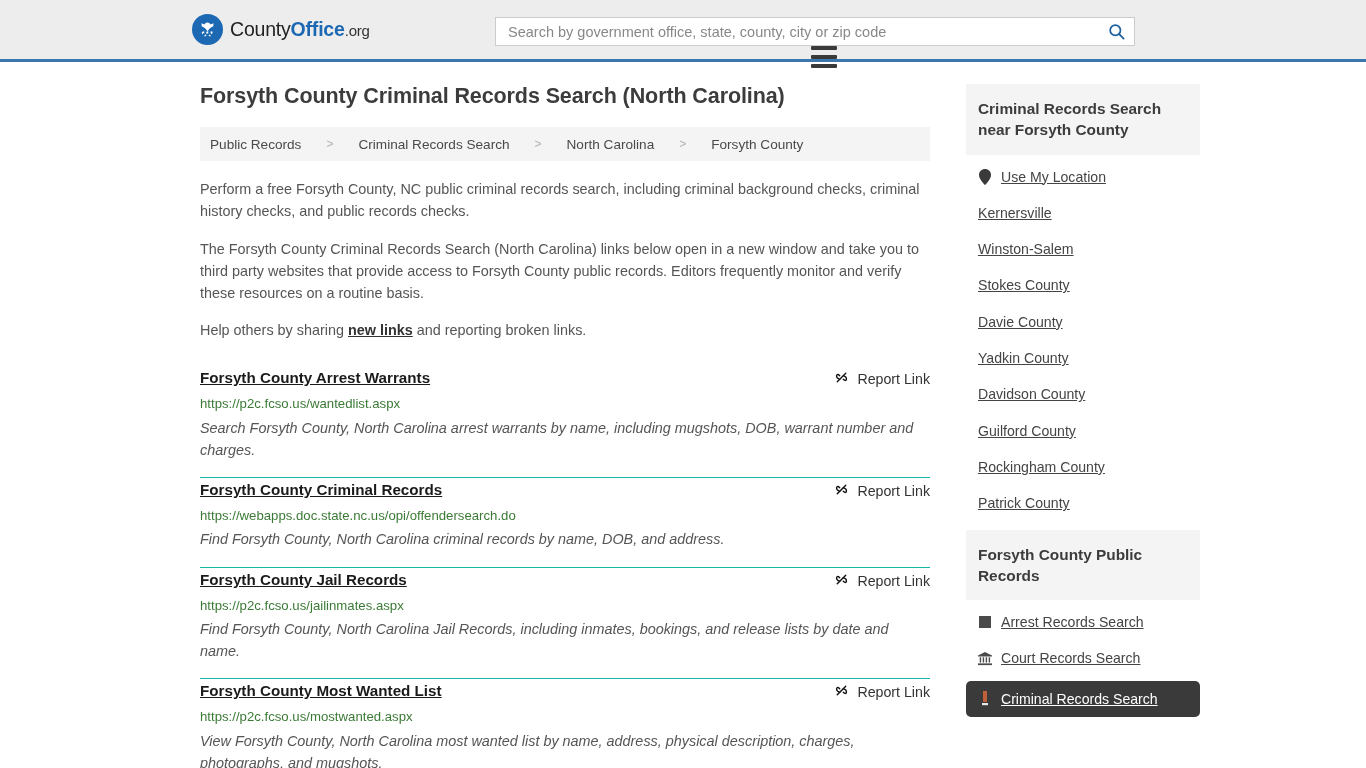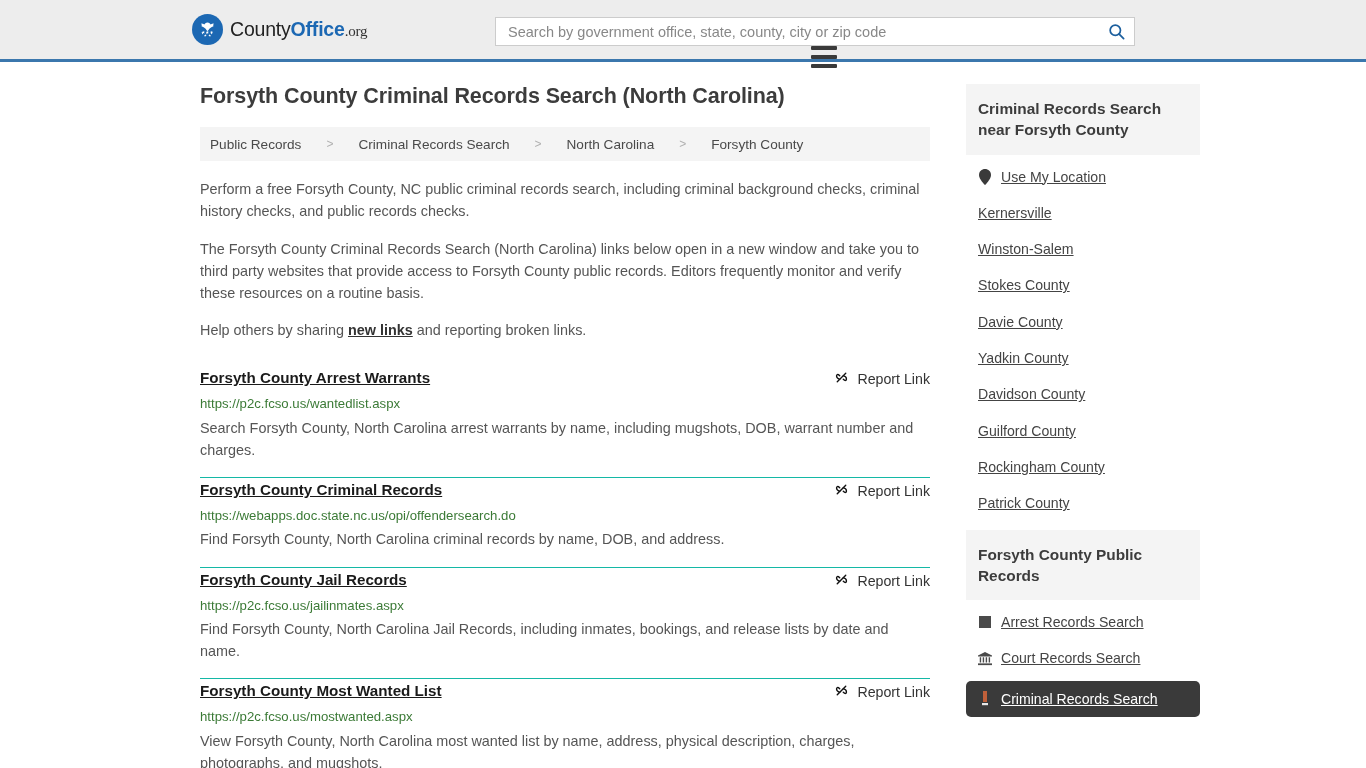--- a/index.html
+++ b/index.html
@@ -37,21 +37,21 @@
     flex-shrink: 0;
   }
   .logo-text {
     font-size: 19.5px;
     color: #222;
     letter-spacing: -0.2px;
     white-space: nowrap;
   }
   .logo-text .b { color: #1c68b3; font-weight: bold; }
   .logo-text .n { font-weight: normal; margin-top: 16px; }
-  .logo-text .tld { font-size: 15px; color: #333; font-family: Liberation Serif, serif; }
+  .logo-text .tld { font-size: 15px; color: #333; }
 
   .search-zone {
     position: absolute;
     left: 495px;
     top: 17px;
     display: flex;
     align-items: center;
     flex-direction: column;
   }
   .search-box {
@@ -171,20 +171,21 @@
     font-size: 13.2px;
     color: #3b7a36;
     margin-top: 6px;
     line-height: 1.3;
   }
   .result-desc {
     font-size: 14.4px;
     color: #555;
     line-height: 1.55;
     margin-top: 4px;
+    font-style: italic;
   }
 
   
   .side-card { margin-bottom: 8px; }
   .side-header {
     background: #f4f4f4;
     padding: 14px 12px;
     font-size: 15.4px;
     font-weight: bold;
     color: #3c3c3c;

